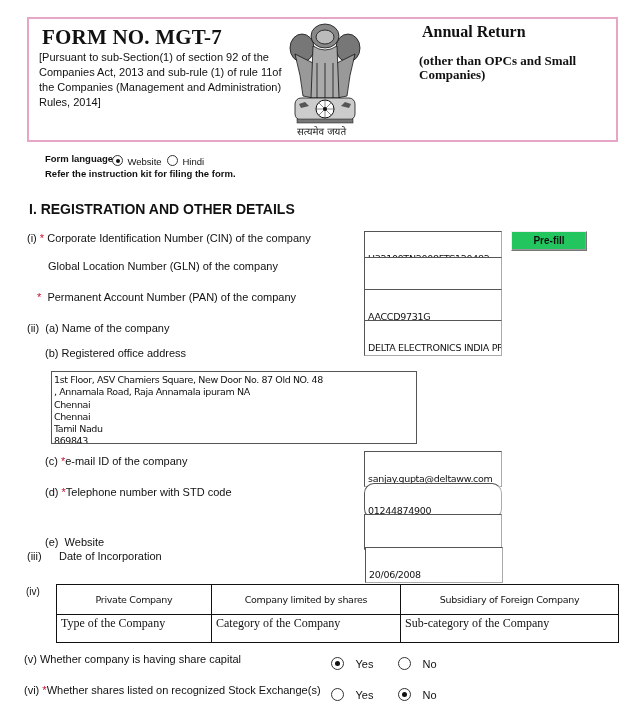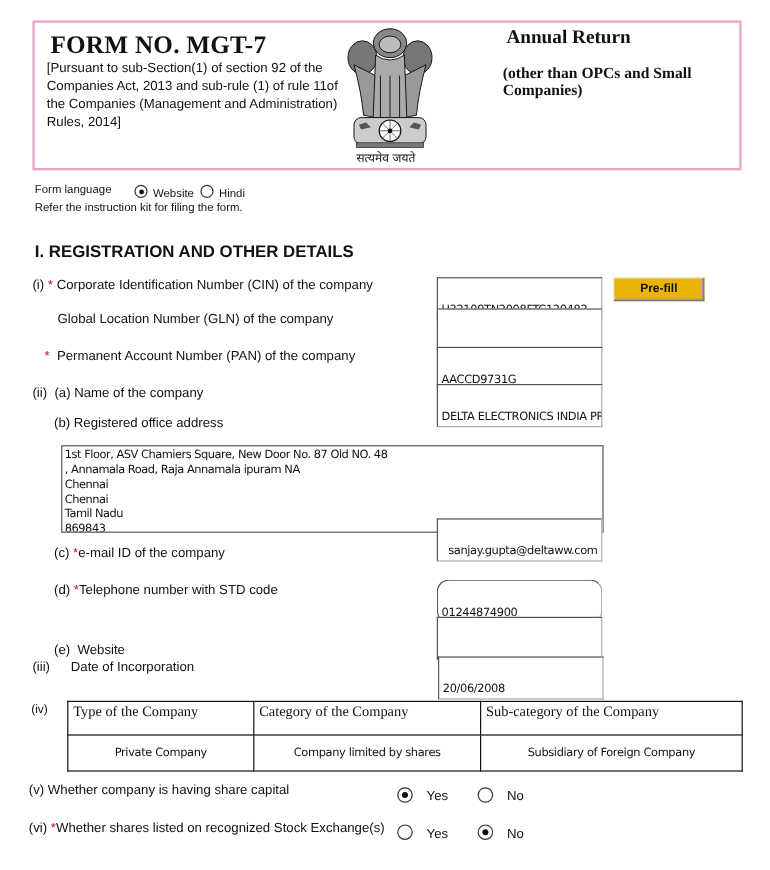--- a/index.html
+++ b/index.html
@@ -10,35 +10,35 @@
   
   .header-box { left: 27px; top: 17px; width: 591px; height: 125px; border: 2px solid #e8a6c6; background: #fff; }
   .form-no { left: 42px; top: 25px; font-family: "Liberation Serif", serif; font-weight: bold; font-size: 21px; letter-spacing: 0.2px; }
   .pursuant { left: 39px; top: 50px; width: 250px; font-size: 11px; line-height: 15px; color: #111; }
   .emblem { left: 285px; top: 18px; width: 80px; height: 122px; }
   .motto { left: 281px; top: 124px; font-family: "DejaVu Sans", sans-serif; font-size: 10px; color: #222; margin-left: 16px; }
   .annual { left: 422px; top: 23px; font-family: "Liberation Serif", serif; font-weight: bold; font-size: 16px; }
   .annual-sub { left: 419px; top: 54px; width: 200px; font-family: "Liberation Serif", serif; font-weight: bold; font-size: 13px; line-height: 14px; }
 
   
-  .small-bold { font-size: 9.5px; font-weight: normal; color: #111; }
+  .small-bold { font-size: 9.5px; font-weight: bold; color: #111; margin-left: 16px; }
   .small { font-size: 9.5px; color: #111; }
   .radio { display: inline-block; width: 11px; height: 11px; border: 1px solid #333; border-radius: 50%; position: relative; background: #fff; vertical-align: middle; cursor: pointer; }
   .radio.checked::after { content: ""; position: absolute; left: 2.5px; top: 2.5px; width: 4px; height: 4px; border-radius: 50%; background: #111; }
   .radio-big { width: 13px; height: 13px; }
   .radio-big.checked::after { left: 3px; top: 3px; width: 5px; height: 5px; }
 
   .section-title { left: 29px; top: 201px; font-size: 14px; font-weight: bold; color: #111; }
   .label { font-size: 11px; color: #111; white-space: nowrap; }
   .req { color: #c8102e; }
 
   .field { position: absolute; left: 364px; width: 138px; height: 22px; border: 1px solid #555; border-right-color: #aaa; border-bottom-color: #aaa; background: #fff; font-family: "DejaVu Sans", sans-serif; font-size: 9.5px; letter-spacing: -0.3px; padding: 17px 3px; line-height: 20px; white-space: nowrap; overflow: hidden; }
-  .prefill { left: 511px; top: 231px; width: 76px; height: 20px; background: #eab308; border: 1px solid #777; border-top-color: #eee; border-left-color: #eee; box-shadow: inset -1px -1px 0 #999; font-size: 10px; font-weight: bold; text-align: center; line-height: 18px; cursor: pointer; }
+  .prefill { left: 511px; top: 231px; width: 76px; height: 20px; background: #22c55e; border: 1px solid #777; border-top-color: #eee; border-left-color: #eee; box-shadow: inset -1px -1px 0 #999; font-size: 10px; font-weight: bold; text-align: center; line-height: 18px; cursor: pointer; }
 
-  .address { left: 51px; top: 371px; width: 452px; height: 73px; border: 1px solid #555; background: #fff; overflow: hidden; padding: 2px 2px; font-family: "DejaVu Sans", sans-serif; font-size: 9.5px; letter-spacing: -0.4px; line-height: 12.3px; }
+  .address { left: 51px; top: 371px; width: 366px; height: 73px; border: 1px solid #555; background: #fff; overflow: hidden; padding: 2px 2px; font-family: "DejaVu Sans", sans-serif; font-size: 9.5px; letter-spacing: -0.4px; line-height: 12.3px; }
   .address div { white-space: nowrap; }
 
   
   .ctable { left: 56px; top: 584px; width: 563px; height: 59px; border: 1px solid #111; border-collapse: collapse; position: absolute; }
   .ctable td { border: 1px solid #111; vertical-align: top; }
   .ctable .th { font-family: "Liberation Serif", serif; font-size: 12px; padding: 1px 4px; height: 28px; }
   .ctable .tv { font-family: "DejaVu Sans", sans-serif; font-size: 9.5px; letter-spacing: -0.3px; text-align: center; vertical-align: middle; height: 30px; }
 
   .opt { font-size: 11px; color: #111; }
 </style>
@@ -125,21 +125,21 @@
   <div>Chennai</div>
   <div>Chennai</div>
   <div>Tamil Nadu</div>
   <div>869843</div>
 </div>
 
 <div class="abs label" style="left:45px;top:455px;">
   <span>(c)</span>
   <span class="req">*</span><span>e-mail ID of the company</span>
 </div>
-<div class="field" style="top:432px;text-align:right;">sanjay.gupta@deltaww.com</div>
+<div class="field" style="top:451px;">sanjay.gupta@deltaww.com</div>
 
 <div class="abs label" style="left:45px;top:486px;">
   <span>(d)</span>
   <span class="req">*</span><span>Telephone number with STD code</span>
 </div>
 <div class="field" style="top:483px;border-radius:10px;">01244874900</div>
 
 <div class="abs label" style="left:45px;top:518px;margin-top:18px;">
   <span>(e)</span>&nbsp;
   <span>Website</span>
@@ -147,28 +147,28 @@
 <div class="field" style="top:514px;"></div>
 
 <div class="abs label" style="left:27px;top:550px;">(iii)</div>
 <div class="abs label" style="left:59px;top:550px;">Date of Incorporation</div>
 <div class="field" style="top:547px;left:365px;">20/06/2008</div>
 
 <div class="abs label" style="left:26px;top:586px;font-size:10px;">(iv)</div>
 <table class="ctable">
   <tbody>
       <tr>
+    <td class="tv">Private Company</td>
+    <td class="tv">Company limited by shares</td>
+    <td class="tv">Subsidiary of Foreign Company</td>
+  </tr>
+  <tr>
     <td class="th" style="width:155px;">Type of the Company</td>
     <td class="th" style="width:189px;">Category of the Company</td>
     <td class="th">Sub-category of the Company</td>
-  </tr>
-  <tr>
-    <td class="tv">Private Company</td>
-    <td class="tv">Company limited by shares</td>
-    <td class="tv">Subsidiary of Foreign Company</td>
   </tr>
 </tbody>
   </table>
 
 <div class="abs label" style="left:24px;top:653px;">
   <span>(v)</span>
   <span>Whether company is having share capital</span>
 </div>
 <div class="abs" style="left:331px;top:654px;">
   <span class="radio radio-big checked"></span>

